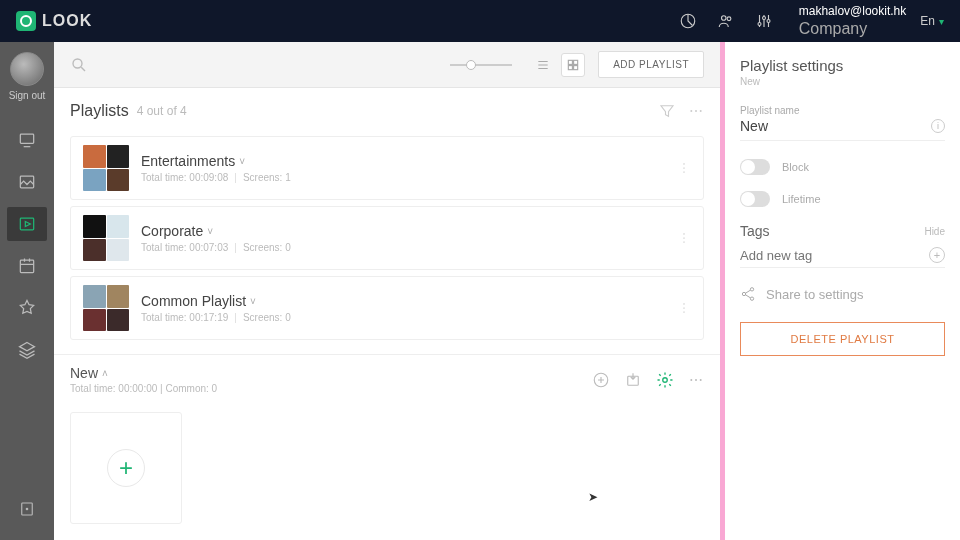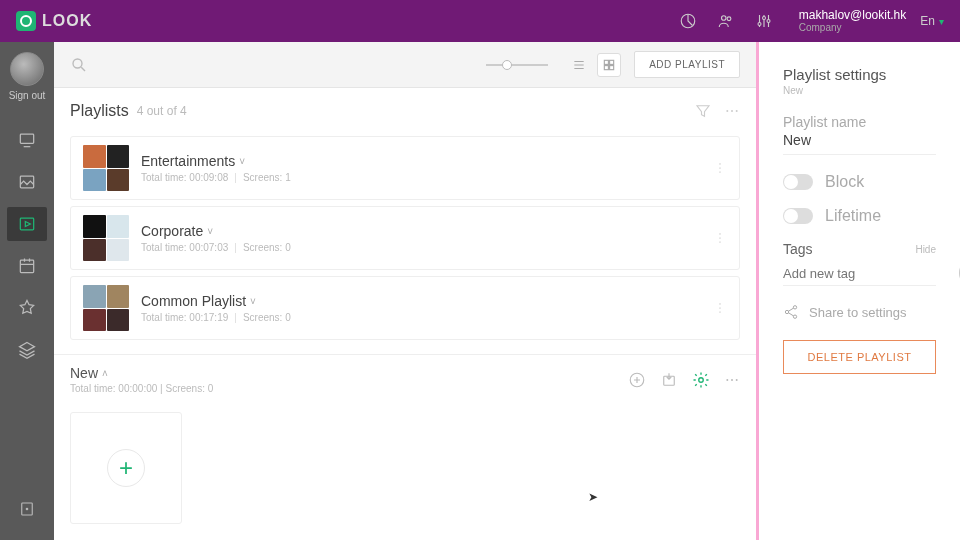--- a/index.html
+++ b/index.html
@@ -1,28 +1,28 @@
 <!DOCTYPE html>
 <html><head>
 <meta charset="utf-8">
 <style>
 * { box-sizing: border-box; margin: 0; padding: 0; }
 body { font-family: -apple-system, BlinkMacSystemFont, "Segoe UI", Arial, sans-serif; font-size: 13px; color: #333; background: #fff; }
 .app { width: 960px; height: 540px; display: flex; flex-direction: column; overflow: hidden; }
 
 
-.header { height: 42px; background: #701a75; display: flex; align-items: center; padding: 0 16px; color: #ddd; }
+.header { height: 42px; background: #0f172a; display: flex; align-items: center; padding: 0 16px; color: #ddd; }
 .logo { display: flex; align-items: center; font-weight: 600; letter-spacing: 1px; font-size: 16px; }
 .logo .logo-mark { width: 20px; height: 20px; background: #1fb574; border-radius: 4px; margin-right: 6px; position: relative; }
 .logo .logo-mark::after { content: ""; position: absolute; top: 4px; left: 4px; width: 12px; height: 12px; border: 2px solid #fff; border-radius: 50%; box-sizing: border-box; }
 .header-spacer { flex: 1; }
 .header-icon { width: 22px; height: 22px; margin: 0 8px; color: #ccc; display: flex; align-items: center; justify-content: center; }
 .header-user { margin-left: 16px; display: flex; flex-direction: column; font-size: 11px; line-height: 1.2; }
 .header-user .email { font-size: 12px; color: #fff; }
-.header-user .company { color: #aaa; font-size: 10px; }
+.header-user .company { color: #aaa; font-size: 16px; }
 .header-lang { margin-left: 14px; color: #ccc; display: flex; align-items: center; font-size: 12px; }
 
 
 .body { flex: 1; display: flex; min-height: 0; }
 .sidebar { width: 54px; background: #595959; display: flex; flex-direction: column; align-items: center; padding-top: 10px; }
 .avatar { width: 34px; height: 34px; border-radius: 50%; background: radial-gradient(circle at 40% 35%, #bbb, #666); border: 1px solid #888; }
 .signout { color: #ccc; font-size: 10px; margin-top: 4px; margin-bottom: 18px; }
 .side-icon { width: 40px; height: 34px; margin: 4px 0; display: flex; align-items: center; justify-content: center; color: #bbb; border-radius: 2px; }
 .side-icon.active { background: #3a3a3a; color: #1fb574; }
 
@@ -57,32 +57,32 @@
 .pl-open-name { font-size: 14px; color: #555; display: flex; align-items: center; }
 .pl-open-meta { font-size: 10px; color: #bbb; margin-top: 2px; }
 .pl-open-spacer { flex: 1; }
 .pl-act-icon { color: #bbb; margin-left: 14px; }
 .pl-act-icon.green { color: #1fb574; }
 
 .add-tile { margin-top: 18px; width: 112px; height: 112px; border: 1px solid #eee; border-radius: 3px; display: flex; align-items: center; justify-content: center; }
 .add-tile-plus { width: 38px; height: 38px; border: 1px solid #e8e8e8; border-radius: 50%; display: flex; align-items: center; justify-content: center; color: #1fb574; font-size: 24px; font-weight: 300; }
 
 
-.panel { width: 204px; border-left: 3px solid #f9a8d4; padding: 24px; display: flex; flex-direction: column; }
+.panel { width: 240px; border-left: 5px solid #f9a8d4; padding: 15px; display: flex; flex-direction: column; }
 .panel-title { font-size: 15px; color: #555; }
 .panel-sub { font-size: 10px; color: #bbb; margin-top: 2px; margin-bottom: 18px; }
-.field-label { font-size: 14px; color: #aaa; }
+.field-label { font-size: 10px; color: #aaa; }
 .field-row { display: flex; align-items: center; border-bottom: 1px solid #eee; padding-bottom: 4px; margin-bottom: 18px; }
 .field-input { flex: 1; border: none; outline: none; font-size: 14px; color: #444; padding: 2px 0; }
 .info-circ { width: 14px; height: 14px; border: 1px solid #ccc; border-radius: 50%; font-size: 9px; color: #bbb; display: flex; align-items: center; justify-content: center; }
 
 .toggle-row { display: flex; align-items: center; margin-bottom: 16px; }
 .toggle { width: 30px; height: 16px; background: #ddd; border-radius: 10px; position: relative; margin-right: 12px; }
 .toggle::after { content: ""; position: absolute; left: 1px; top: 1px; width: 14px; height: 14px; border-radius: 50%; background: #fff; }
-.toggle-label { color: #aaa; font-size: 16px; }
+.toggle-label { color: #aaa; font-size: 11px; }
 
 .tags-header { display: flex; align-items: center; margin-bottom: 8px; }
 .tags-title { font-size: 14px; color: #666; flex: 1; }
 .tags-hide { font-size: 10px; color: #bbb; }
 .add-tag-row { display: flex; align-items: center; border-bottom: 1px solid #eee; padding-bottom: 4px; margin-bottom: 18px; }
 .add-tag-input { flex: 1; border: none; outline: none; font-size: 13px; color: #701a75; }
 .plus-circ { width: 16px; height: 16px; border: 1px solid #ccc; border-radius: 50%; color: #bbb; display: flex; align-items: center; justify-content: center; font-size: 11px; }
 
 .panel-link { display: flex; align-items: center; color: #aaa; font-size: 13px; margin-bottom: 14px; }
 .panel-link svg { margin-right: 10px; }
@@ -305,21 +305,21 @@
         <div class="pl-open-header">
           <div>
             <div class="pl-open-name">
               <span>New</span>
               <span class="chev">˄</span>
             </div>
             <div class="pl-open-meta">
               <span>Total time:</span>
               <span>00:00:00</span>
               <span class="div">|</span>
-              <span>Screens:</span>
+              <span>Common:</span>
               <span>0</span>
             </div>
           </div>
           <div class="pl-open-spacer"></div>
           <div class="pl-act-icon">
             <svg width="18" height="18" viewBox="0 0 24 24" fill="none" stroke="currentColor" stroke-width="1.5">
                 <circle cx="12" cy="12" r="9"></circle>
                 <path d="M12 8v8M8 12h8"></path>
               </svg>
           </div>

